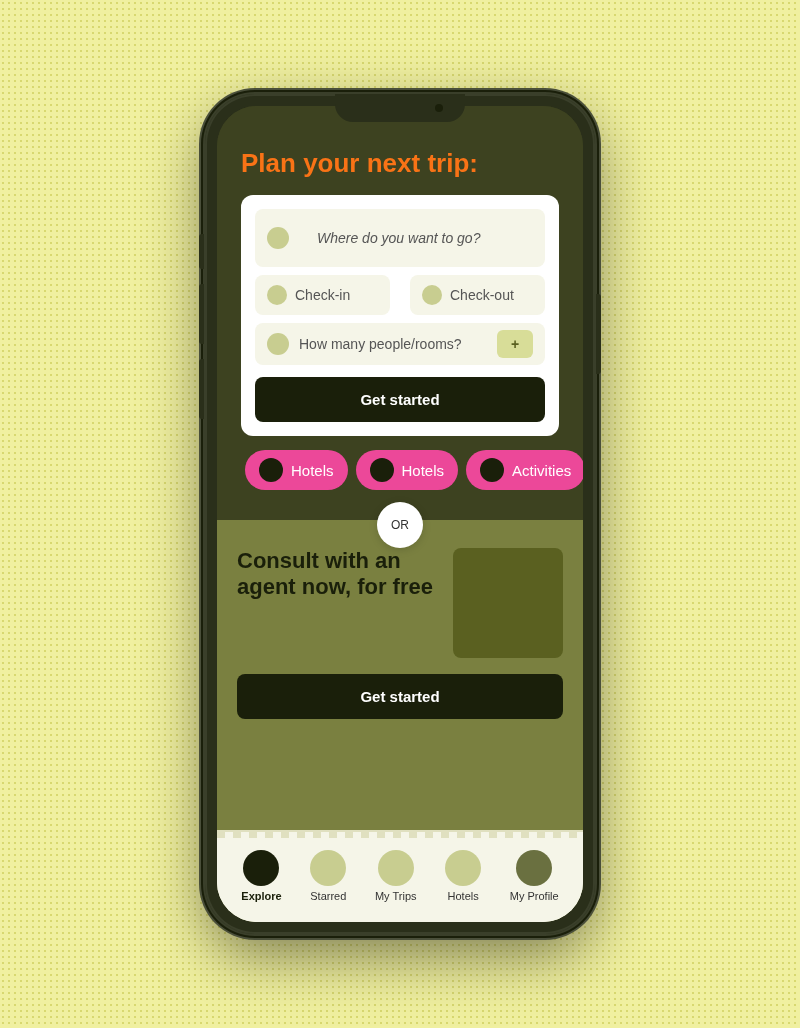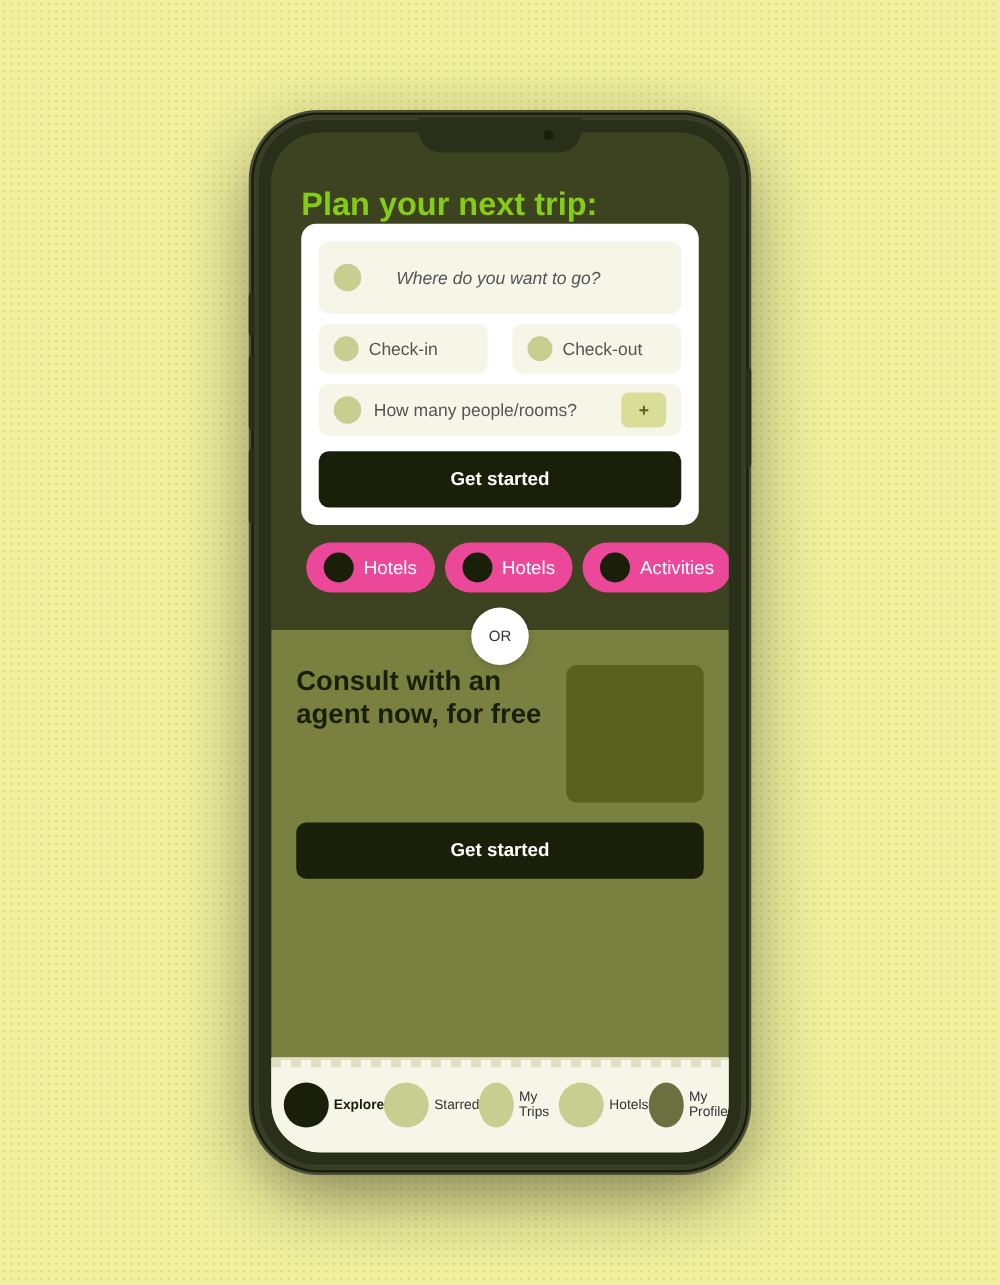--- a/index.html
+++ b/index.html
@@ -129,23 +129,24 @@
     .logo-text {
       text-align: center;
       color: #8a9050;
       font-size: 13px;
       letter-spacing: 4px;
       font-weight: 500;
       margin-bottom: 14px;
     }
 
     .page-title {
-      color: #84cc16;
+      color: #f97316;
       font-size: 26px;
       font-weight: 800;
+      margin-bottom: 16px;
     }
 
     
     .search-card {
       background: #ffffff;
       border-radius: 12px;
       padding: 14px;
       margin-bottom: 14px;
     }
 
@@ -356,21 +357,21 @@
     .bottom-nav {
       display: flex;
       justify-content: space-around;
       align-items: center;
       padding: 12px 10px 20px;
       background: #f5f5e8;
     }
 
     .nav-item {
       display: flex;
-      flex-direction: row;
+      flex-direction: column;
       align-items: center;
       gap: 4px;
       cursor: pointer;
     }
 
     .nav-icon {
       width: 36px;
       height: 36px;
       border-radius: 50%;
       background: #c8cd90;

